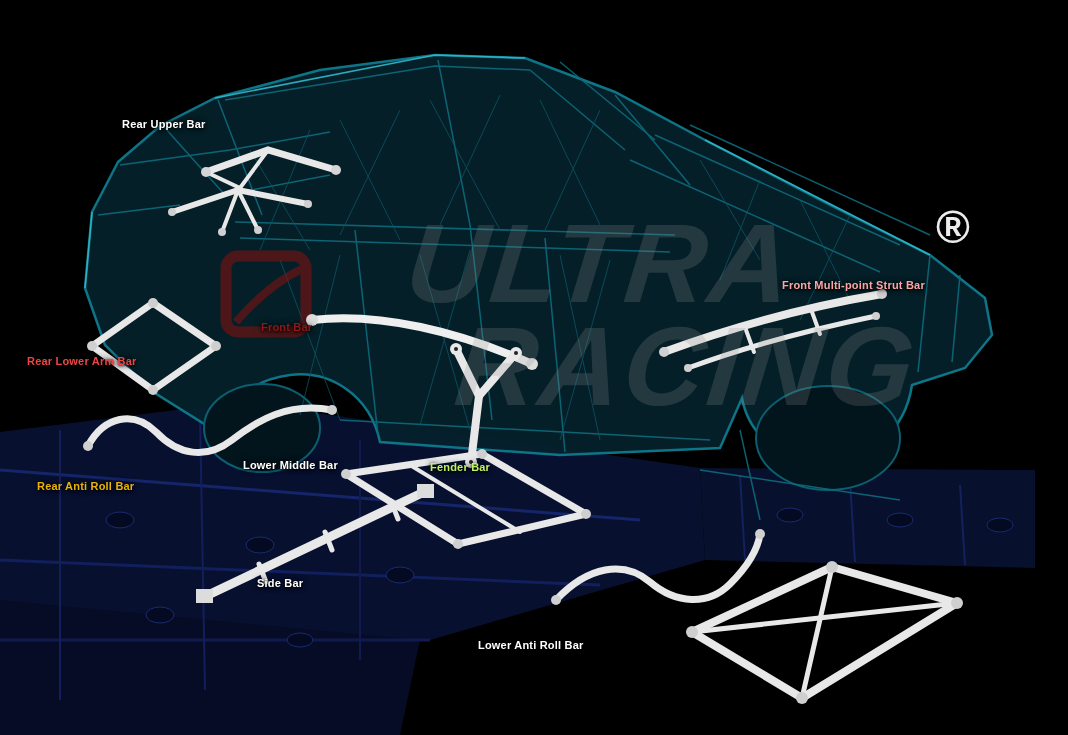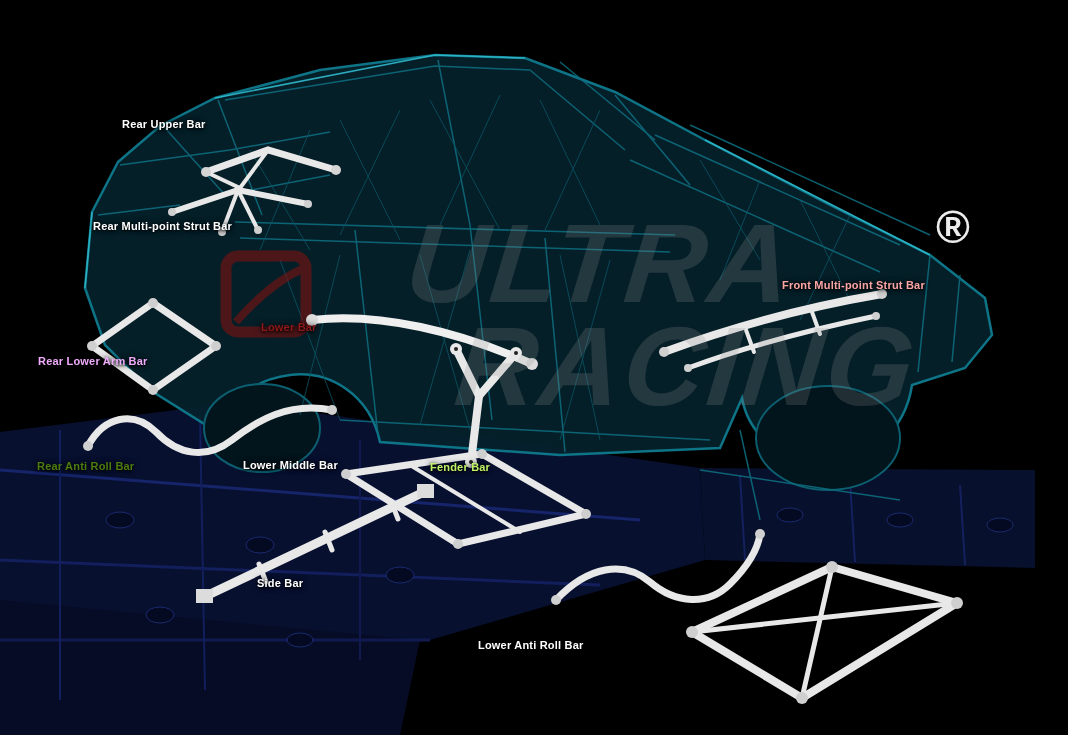--- a/index.html
+++ b/index.html
@@ -216,24 +216,23 @@
 
   <div class="watermark">
     <div class="line1">ULTRA</div>
     <div class="line2">RACING</div>
   </div>
 
   <div class="registered">®</div>
 
   <div id="labels-layer">
       <div class="part-label" style="left: 122px; top: 118px; color: rgb(255, 255, 255);">Rear Upper Bar</div>
-      <div class="part-label" style="left: 93px; top: 220px; color: rgb(255, 255, 255);">Rear Multi-point Strut Bar</div>
-      <div class="part-label" style="left: 261px; top: 321px; color: rgb(139, 26, 26);">Lower Bar</div>
-      <div class="part-label" style="left: 38px; top: 355px; color: #f0abfc;">Rear Lower Arm Bar</div>
+      <div class="part-label" style="left: 261px; top: 321px; color: rgb(139, 26, 26);">Front Bar</div>
+      <div class="part-label" style="left: 27px; top: 355px; color: #ef4444;">Rear Lower Arm Bar</div>
       <div class="part-label" style="left: 243px; top: 427px; color: rgb(255, 255, 255); margin-top: 32px;">Lower Middle Bar</div>
-      <div class="part-label" style="left: 37px; top: 460px; color: #4d7c0f;">Rear Anti Roll Bar</div>
+      <div class="part-label" style="left: 37px; top: 480px; color: #eab308;">Rear Anti Roll Bar</div>
       <div class="part-label" style="left: 430px; top: 461px; color: #bef264;">Fender Bar</div>
       <div class="part-label" style="left: 257px; top: 577px; color: rgb(255, 255, 255); text-align: right;">Side Bar</div>
       <div class="part-label" style="left: 782px; top: 255px; color: #fca5a5; margin-top: 24px;">Front Multi-point Strut Bar</div>
       <div class="part-label" style="left: 478px; top: 639px; color: rgb(255, 255, 255);">Lower Anti Roll Bar</div>
     </div>
 
 </div>
 
 </body></html>

